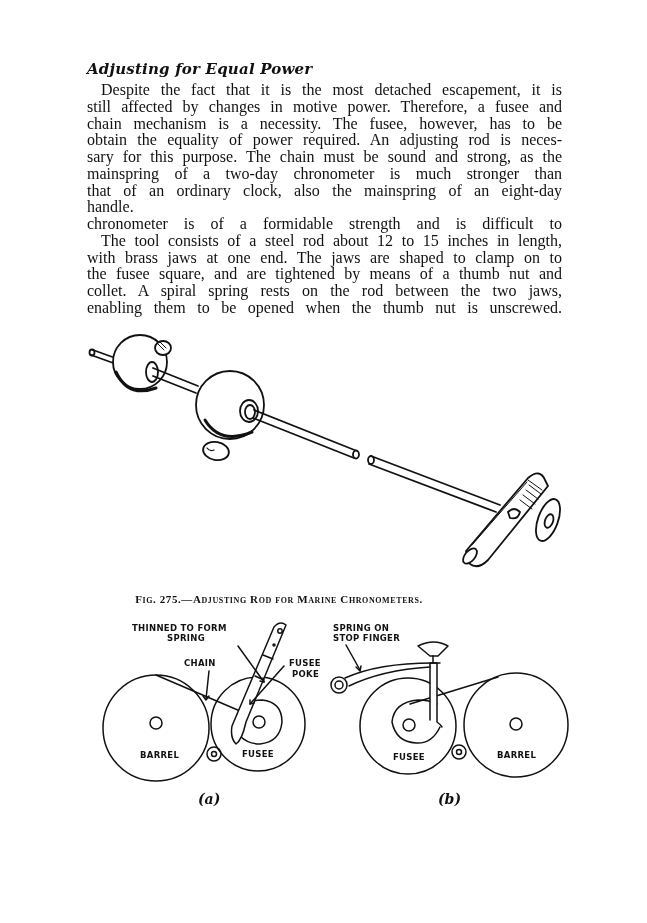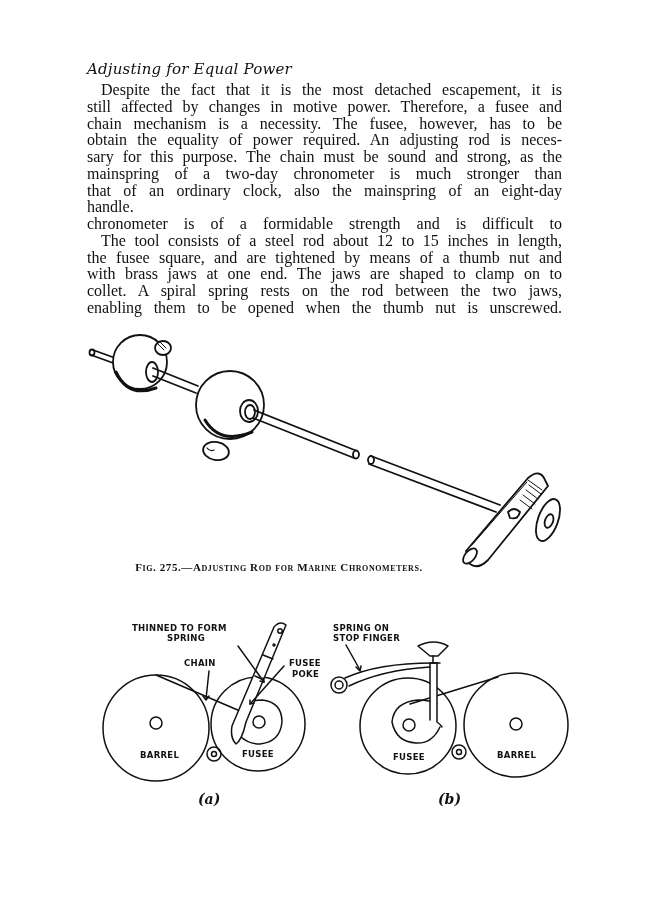--- a/index.html
+++ b/index.html
@@ -1,32 +1,32 @@
 <!DOCTYPE html>
 <html><head>
 <meta charset="utf-8">
 <style>
   html, body { margin: 0; padding: 0; background: #ffffff; }
   body { width: 647px; height: 923px; position: relative; overflow: hidden; color: #111; }
   .page { position: absolute; left: 0; top: 0; width: 647px; height: 923px; background: #fff; }
   .heading {
     position: absolute; left: 87px; top: 60px;
-    font-family: "DejaVu Serif", serif; font-style: italic; font-weight: normal;
+    font-family: "DejaVu Serif", serif; font-style: italic; font-weight: bold;
     font-size: 15px; letter-spacing: 0.2px; margin: 0; color: #111;
   }
   .body-text {
     position: absolute; left: 87px; top: 82px; width: 475px;
     font-family: "Liberation Serif", serif; font-size: 16px; line-height: 16.75px;
     color: #111;
   }
   .line { display: block; white-space: nowrap; text-align: justify; text-align-last: justify; height: 16.75px; }
   .line.indent { padding-left: 14px; }
   .line.last { text-align-last: left; }
   .fig-caption {
-    position: absolute; left: 0; width: 558px; top: 561px; text-align: center;
+    position: absolute; left: 0; width: 558px; top: 593px; text-align: center;
     font-family: "Liberation Serif", serif; font-size: 11px; letter-spacing: 0.6px;
     font-variant: small-caps; font-weight: bold; color: #111;
   }
   svg { position: absolute; left: 0; top: 0; }
   .lbl { font-family: "DejaVu Sans", sans-serif; font-weight: bold; font-size: 8.5px; fill: #111; letter-spacing: 0.3px; }
   .sub { font-family: "DejaVu Serif", serif; font-style: italic; font-weight: bold; font-size: 14px; fill: #111; }
 </style>
 </head>
 <body>
 
@@ -41,22 +41,22 @@
       <span class="line">chain mechanism is a necessity.  The fusee, however, has to be</span>
       <span class="line">obtain the equality of power required.  An adjusting rod is neces-</span>
       <span class="line">sary for this purpose.  The chain must be sound and strong, as the</span>
       <span class="line">mainspring of a two-day chronometer is much stronger than</span>
       <span class="line">that of an ordinary clock, also the mainspring of an eight-day</span>
       <span class="line last">handle.</span>
       <span class="line">chronometer is of a formidable strength and is difficult to</span>
     </div>
     <div>
       <span class="line indent">The tool consists of a steel rod about 12 to 15 inches in length,</span>
+      <span class="line">with brass jaws at one end.  The jaws are shaped to clamp on to</span>
       <span class="line">the fusee square, and are tightened by means of a thumb nut and</span>
-      <span class="line">with brass jaws at one end.  The jaws are shaped to clamp on to</span>
       <span class="line">collet.  A spiral spring rests on the rod between the two jaws,</span>
       <span class="line">enabling them to be opened when the thumb nut is unscrewed.</span>
     </div>
   </div>
 
   <svg width="647" height="923" viewBox="0 0 647 923" fill="none" stroke="#111" stroke-width="1.8" stroke-linecap="round" stroke-linejoin="round">
 
     <g>
       <line x1="93" y1="350" x2="118" y2="359"></line>
       <line x1="91" y1="355" x2="116" y2="364"></line>

